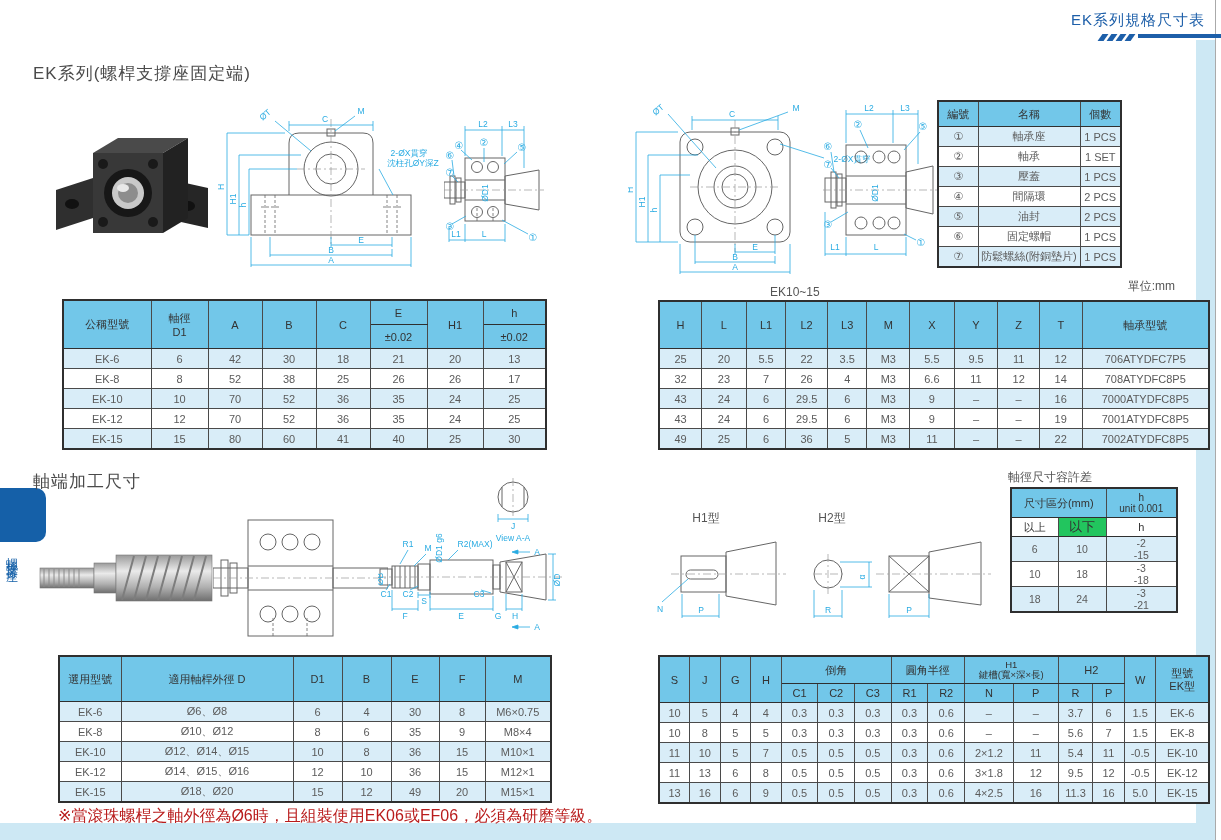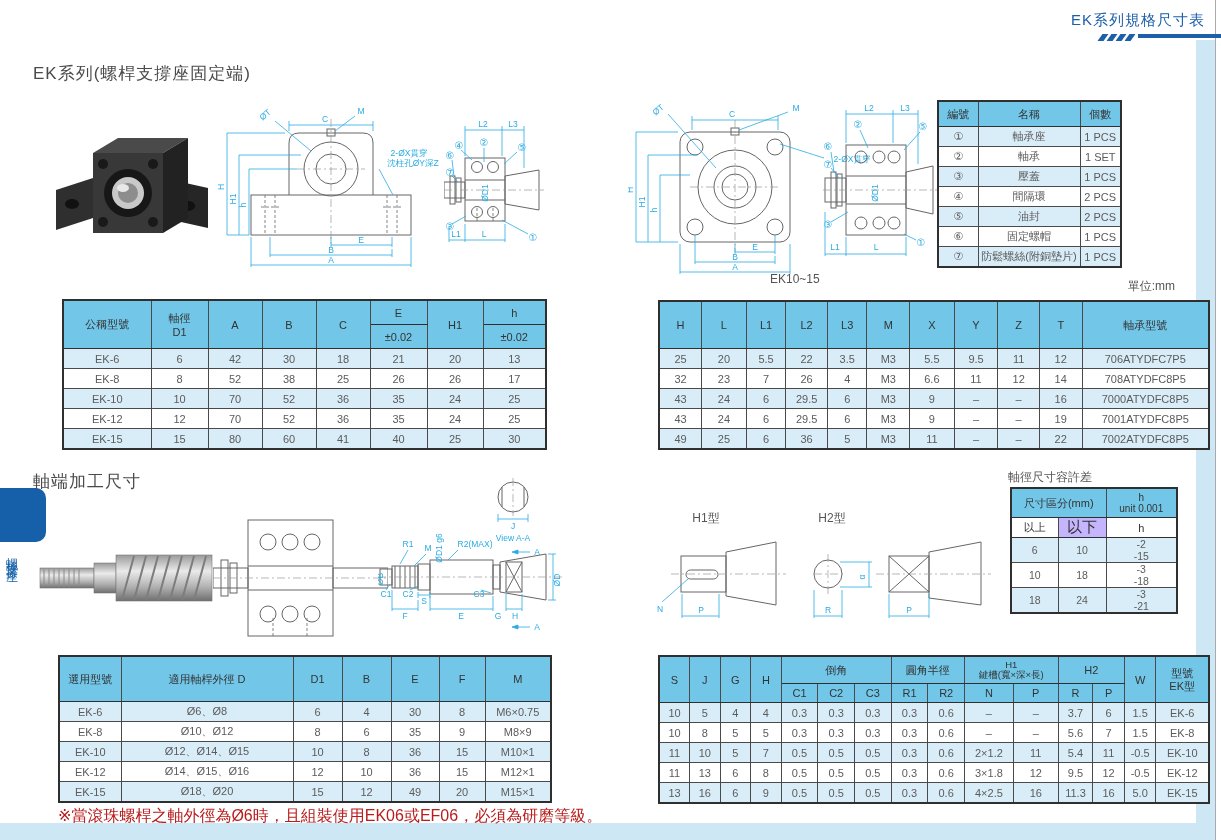--- a/index.html
+++ b/index.html
@@ -48,21 +48,21 @@
   <div class="abs slash" style="left:1118px;top:34px;width:6px;height:7px;"></div>
   <div class="abs slash" style="left:1127px;top:34px;width:6px;height:7px;"></div>
   <div class="abs rule" style="left:1138px;top:34px;width:83px;height:4px;"></div>
 
   <div class="abs sidebar-tab" style="left:0;top:488px;width:46px;height:54px;"></div>
   <div class="abs sidebar-txt" style="left:3px;top:548px;height:110px;">螺桿支撐座</div>
 
   <div class="abs sec-title" style="left:33px;top:62px;">EK系列(螺桿支撐座固定端)</div>
   <div class="abs sec-title" style="left:33px;top:470px;">軸端加工尺寸</div>
   <div class="abs gray-note" style="left:1090px;top:278px;width:85px;text-align:right;">單位:mm</div>
-  <div class="abs gray-note" style="left:770px;top:272px;">EK10~15</div>
+  <div class="abs gray-note" style="left:770px;top:285px;">EK10~15</div>
   <div class="abs footnote" style="left:58px;top:806px;">※當滾珠螺桿之軸外徑為Ø6時，且組裝使用EK06或EF06，必須為研磨等級。</div>
 
   <svg class="abs" style="left:48px;top:98px;" width="170" height="160" viewBox="0 0 170 160">
     <polygon points="8,92 45,80 45,120 8,132" fill="#2f2f2f"></polygon>
     <polygon points="115,80 160,90 160,130 115,120" fill="#262626"></polygon>
     <ellipse cx="24" cy="106" rx="7" ry="5" fill="#111"></ellipse>
     <ellipse cx="140" cy="108" rx="7" ry="5" fill="#111"></ellipse>
     <polygon points="45,55 70,40 140,40 115,55" fill="#4a4a4a"></polygon>
     <polygon points="115,55 140,40 140,120 115,135" fill="#222"></polygon>
     <rect x="45" y="55" width="70" height="80" fill="#383838"></rect>
@@ -689,21 +689,21 @@
         <col style="width:71px">
       </colgroup>
     <thead>
       <tr>
         <th colspan="2" style="height:28px;font-size:11px;">尺寸區分(mm)</th>
         <th style="line-height:1.1;">h
 unit 0.001</th>
       </tr>
       <tr>
         <th style="background:#fff;height:18px;font-size:11px;">以上</th>
-        <th style="background:#c4b5fd;font-size:15px;">以下</th>
+        <th style="background:#22c55e;font-size:13px;">以下</th>
         <th style="background:#fff;font-size:11px;">h</th>
       </tr>
     </thead>
     <tbody>
         <tr>
           <td>6</td>
           <td>10</td>
           <td>-2
 -15</td>
         </tr>
@@ -753,21 +753,21 @@
           <td>8</td>
           <td>M6×0.75</td>
         </tr>
         <tr>
           <td>EK-8</td>
           <td>Ø10、Ø12</td>
           <td>8</td>
           <td>6</td>
           <td>35</td>
           <td>9</td>
-          <td>M8×9</td>
+          <td>M8×4</td>
         </tr>
         <tr>
           <td>EK-10</td>
           <td>Ø12、Ø14、Ø15</td>
           <td>10</td>
           <td>8</td>
           <td>36</td>
           <td>15</td>
           <td>M10×1</td>
         </tr>

